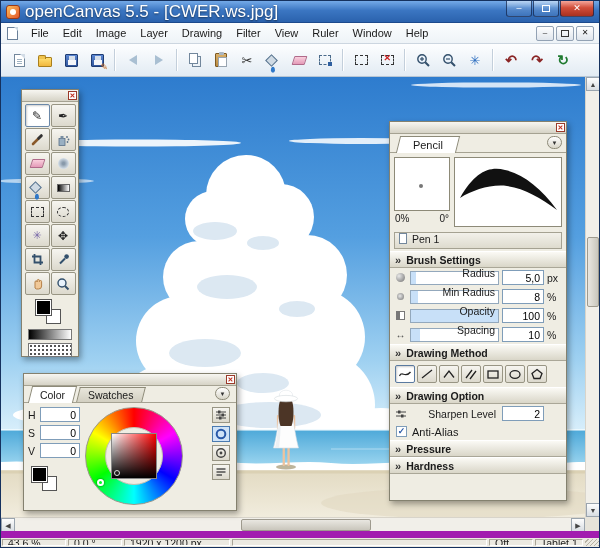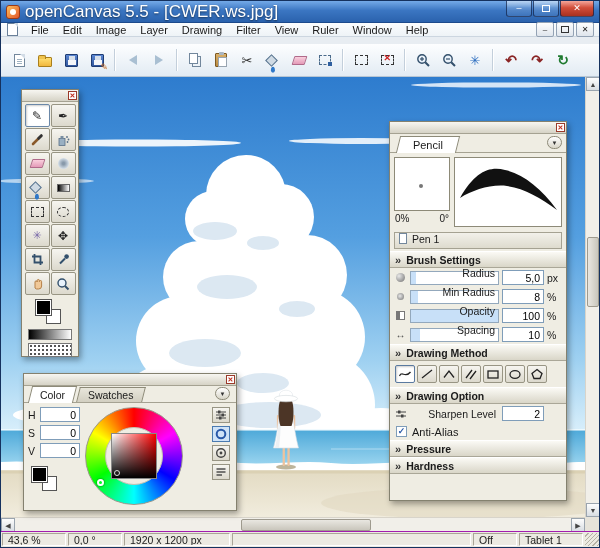--- a/index.html
+++ b/index.html
@@ -11,21 +11,21 @@
   .app-icon{width:14px;height:14px;border-radius:3px;background:linear-gradient(135deg,#ffc05a,#e2562b);border:1px solid #9c3a16;flex:none;position:relative}
   .app-icon::after{content:"";position:absolute;left:3px;top:3px;width:6px;height:6px;background:#fff;border-radius:50%}
   .title-text{color:#fff;font-size:17px;text-shadow:0 1px 2px rgba(0,0,0,.55);flex:1;white-space:nowrap;overflow:hidden}
   .win-controls{display:flex;gap:1px;align-self:flex-start}
   .win-btn{width:26px;height:16px;display:flex;align-items:center;justify-content:center;color:#fff;font-size:9px;line-height:9px;border:1px solid rgba(15,35,75,.75);border-top:none;border-radius:0 0 3px 3px;background:linear-gradient(rgba(255,255,255,.5),rgba(255,255,255,.14) 45%,rgba(255,255,255,.05))}
   .win-btn.close{width:34px;background:linear-gradient(#f5a79b,#d24e3a 45%,#a93120)}
   .box-glyph{width:8px;height:7px;border:1px solid #fff;display:inline-block}
   .box-glyph.dark{border-color:#333}
 
   
-  .menubar{position:absolute;left:0;top:22px;right:0;height:14px;background:linear-gradient(#fbfdfe,#eef3f7);border-bottom:1px solid #ccd6e0;display:flex;align-items:center;padding:0 3px}
+  .menubar{position:absolute;left:0;top:22px;right:0;height:21px;background:linear-gradient(#fbfdfe,#eef3f7);border-bottom:1px solid #ccd6e0;display:flex;align-items:center;padding:0 3px}
   .mdi-icon{width:11px;height:13px;background:#fff;border:1px solid #6a8099;margin:0 6px 0 3px;position:relative}
   .mdi-icon::before{content:"";position:absolute;right:-1px;top:-1px;width:0;height:0;border-top:4px solid #c9d5df;border-left:4px solid transparent}
   .menu-item{padding:3px 7px;cursor:default}
   .mdi-controls{margin-left:auto;display:flex;gap:2px;padding-right:2px}
   .mdi-btn{width:18px;height:15px;background:linear-gradient(#fefefe,#dfe5ec);border:1px solid #93a2b4;border-radius:2px;display:flex;align-items:center;justify-content:center;font-size:8px;line-height:8px;color:#222}
 
   
   .toolbar{position:absolute;left:0;top:43px;right:0;height:33px;background:linear-gradient(#fdfeff,#e2ebf3);border-bottom:1px solid #b7c6d4;display:flex;align-items:center;padding:0 5px}
   .tb-btn{width:26px;height:26px;display:flex;align-items:center;justify-content:center;border:1px solid transparent;border-radius:2px;flex:none;position:relative}
   .tb-sep{width:2px;height:22px;border-left:1px solid #c3cfdb;border-right:1px solid #fff;margin:0 4px;flex:none}
@@ -138,23 +138,23 @@
   .p-value{width:42px;flex:none}
   .p-unit{width:15px;font-size:10.5px;flex:none}
   .methods{display:flex;gap:2px;padding:4px 5px;align-items:center}
   .m-btn{width:20px;height:18px;background:linear-gradient(#f6f5f0,#dcd9cd);border:1px solid #989584;border-radius:2px;display:flex;align-items:center;justify-content:center}
   .m-btn.active{background:#fff;border-color:#5a7aa0;box-shadow:inset 1px 1px 2px rgba(0,0,0,.2)}
   .sr-label{flex:1;text-align:right;font-size:10.5px;padding-right:3px}
   .aa-row{display:flex;align-items:center;gap:5px;padding:0 6px;height:17px}
   .checkbox{width:11px;height:11px;background:#fff;border:1px solid #7f9db9;display:flex;align-items:center;justify-content:center;font-size:9px;line-height:9px;color:#2858a8;font-weight:bold}
 
   
-  .statusbar{position:absolute;left:0;bottom:0;right:0;height:16px;background:#eceae2;display:flex;align-items:stretch;padding:1px 0 1px 1px;gap:2px;border-top:1px solid #a21caf}
+  .statusbar{position:absolute;left:0;bottom:0;right:0;height:16px;background:#eceae2;display:flex;align-items:stretch;padding:1px 0 1px 1px;gap:2px;border-top:7px solid #a21caf}
   .sb-cell{border:1px solid;border-color:#a9a597 #fff #fff #a9a597;display:flex;align-items:center;padding:0 5px;font-size:10.5px;white-space:nowrap;overflow:hidden}
-  .w-zoom{width:64px}.w-ang{width:54px}.w-size{width:106px}.w-sp{flex:1}.w-pen{width:44px}.w-tab{width:64px}.w-coord{width:122px}
+  .w-zoom{width:64px}.w-ang{width:54px}.w-size{width:106px}.w-sp{flex:1}.w-pen{width:44px}.w-tab{width:48px}.w-coord{width:122px}
   .grip{width:14px;border:none;background:repeating-linear-gradient(135deg,transparent 0 2px,#b5b1a4 2px 3px)}
 </style>
 </head>
 <body>
 
 <div class="window">
 
   <div class="titlebar">
     <span class="app-icon"></span>
     <span class="title-text">openCanvas 5.5 - [CWER.ws.jpg]</span>

